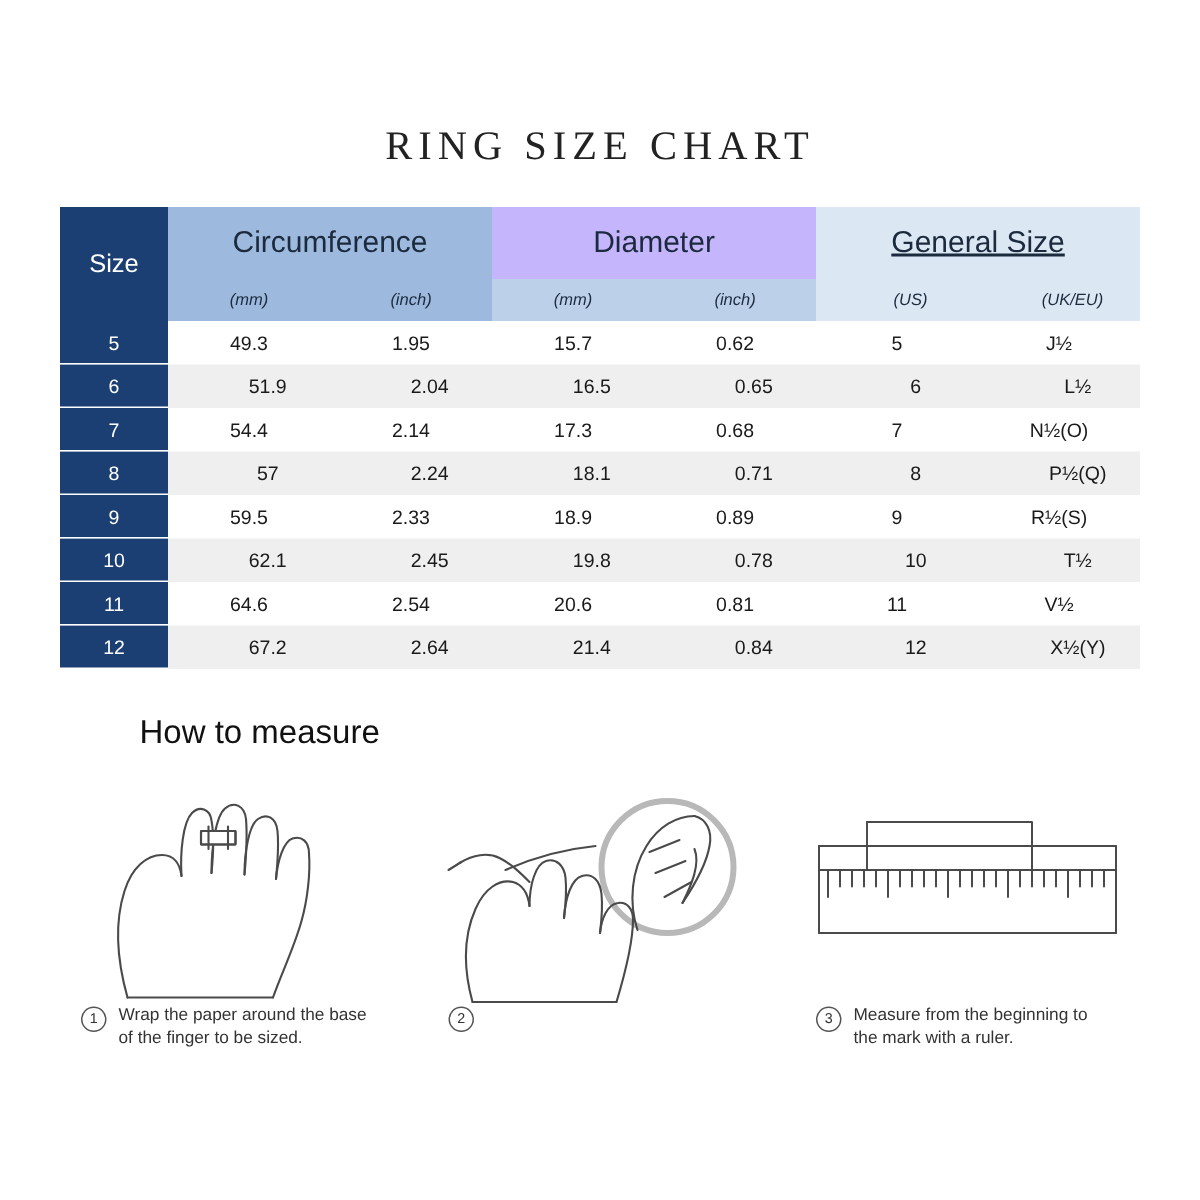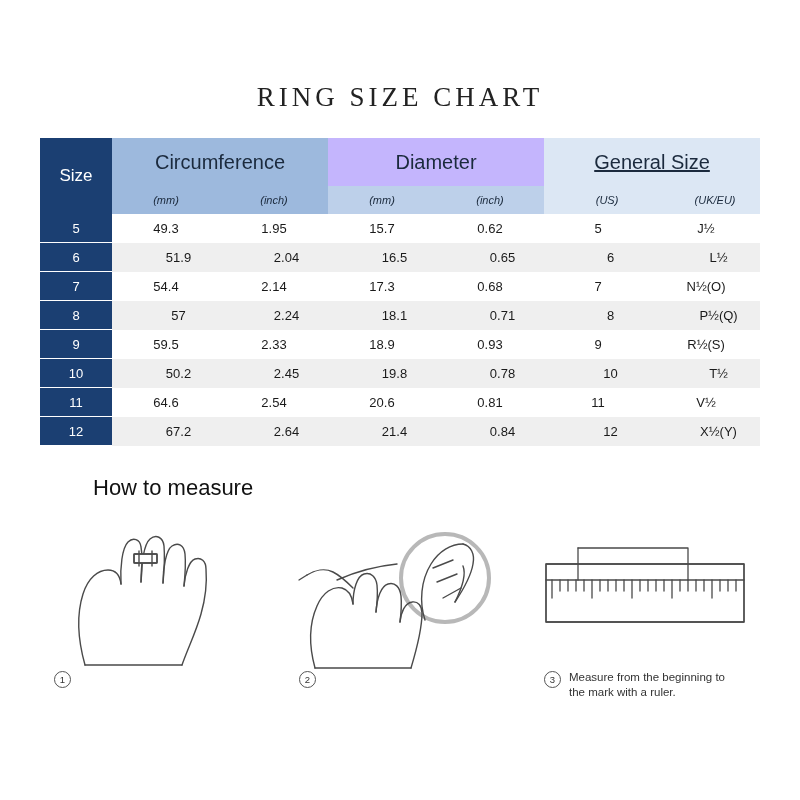--- a/index.html
+++ b/index.html
@@ -223,27 +223,27 @@
           <td class="body-cell">18.1</td>
           <td class="body-cell">0.71</td>
           <td class="body-cell">8</td>
           <td class="body-cell">P½(Q)</td>
         </tr>
         <tr class="row-odd">
           <td class="col-size">9</td>
           <td class="body-cell">59.5</td>
           <td class="body-cell">2.33</td>
           <td class="body-cell">18.9</td>
-          <td class="body-cell">0.93</td>
+          <td class="body-cell">0.89</td>
           <td class="body-cell">9</td>
           <td class="body-cell">R½(S)</td>
         </tr>
         <tr class="row-even">
           <td class="col-size">10</td>
-          <td class="body-cell">50.2</td>
+          <td class="body-cell">62.1</td>
           <td class="body-cell">2.45</td>
           <td class="body-cell">19.8</td>
           <td class="body-cell">0.78</td>
           <td class="body-cell">10</td>
           <td class="body-cell">T½</td>
         </tr>
         <tr class="row-odd">
           <td class="col-size">11</td>
           <td class="body-cell">64.6</td>
           <td class="body-cell">2.54</td>
@@ -279,20 +279,21 @@
           <path d="M134 66 C135 54 139 41 145 39 C151 37 156 41 156 49 C157 62 155 80 151 94 C146 112 138 128 132 145"></path>
           <path d="M35 145 L132 145"></path>
           <rect x="84" y="34" width="23" height="9" rx="1" fill="#ffffff"></rect>
           <path d="M84 34 L107 34 L107 43 L84 43 Z"></path>
           <path d="M89 31 L89 46"></path>
           <path d="M102 31 L102 46"></path>
         </svg>
       </div>
       <div class="caption">
         <span class="num">1</span>
+        <span class="cap-text">Wrap the paper around the base of the finger to be sized.</span>
       </div>
     </div>
 
     <div class="step">
       <div class="art">
         <svg width="230" height="150" viewBox="0 0 230 150" fill="none" stroke="#4a4a4a" stroke-width="1.4" stroke-linecap="round" stroke-linejoin="round">
           <circle cx="160" cy="58" r="44" stroke="#b8b8b8" stroke-width="4"></circle>
           <path d="M22 55 C30 50 40 48 48 52 C56 56 62 62 68 68"></path>
           <path d="M22 55 L14 60"></path>
           <path d="M30 148 C24 126 24 104 32 86 C38 72 48 66 57 68 C64 70 67 76 68 84"></path>

